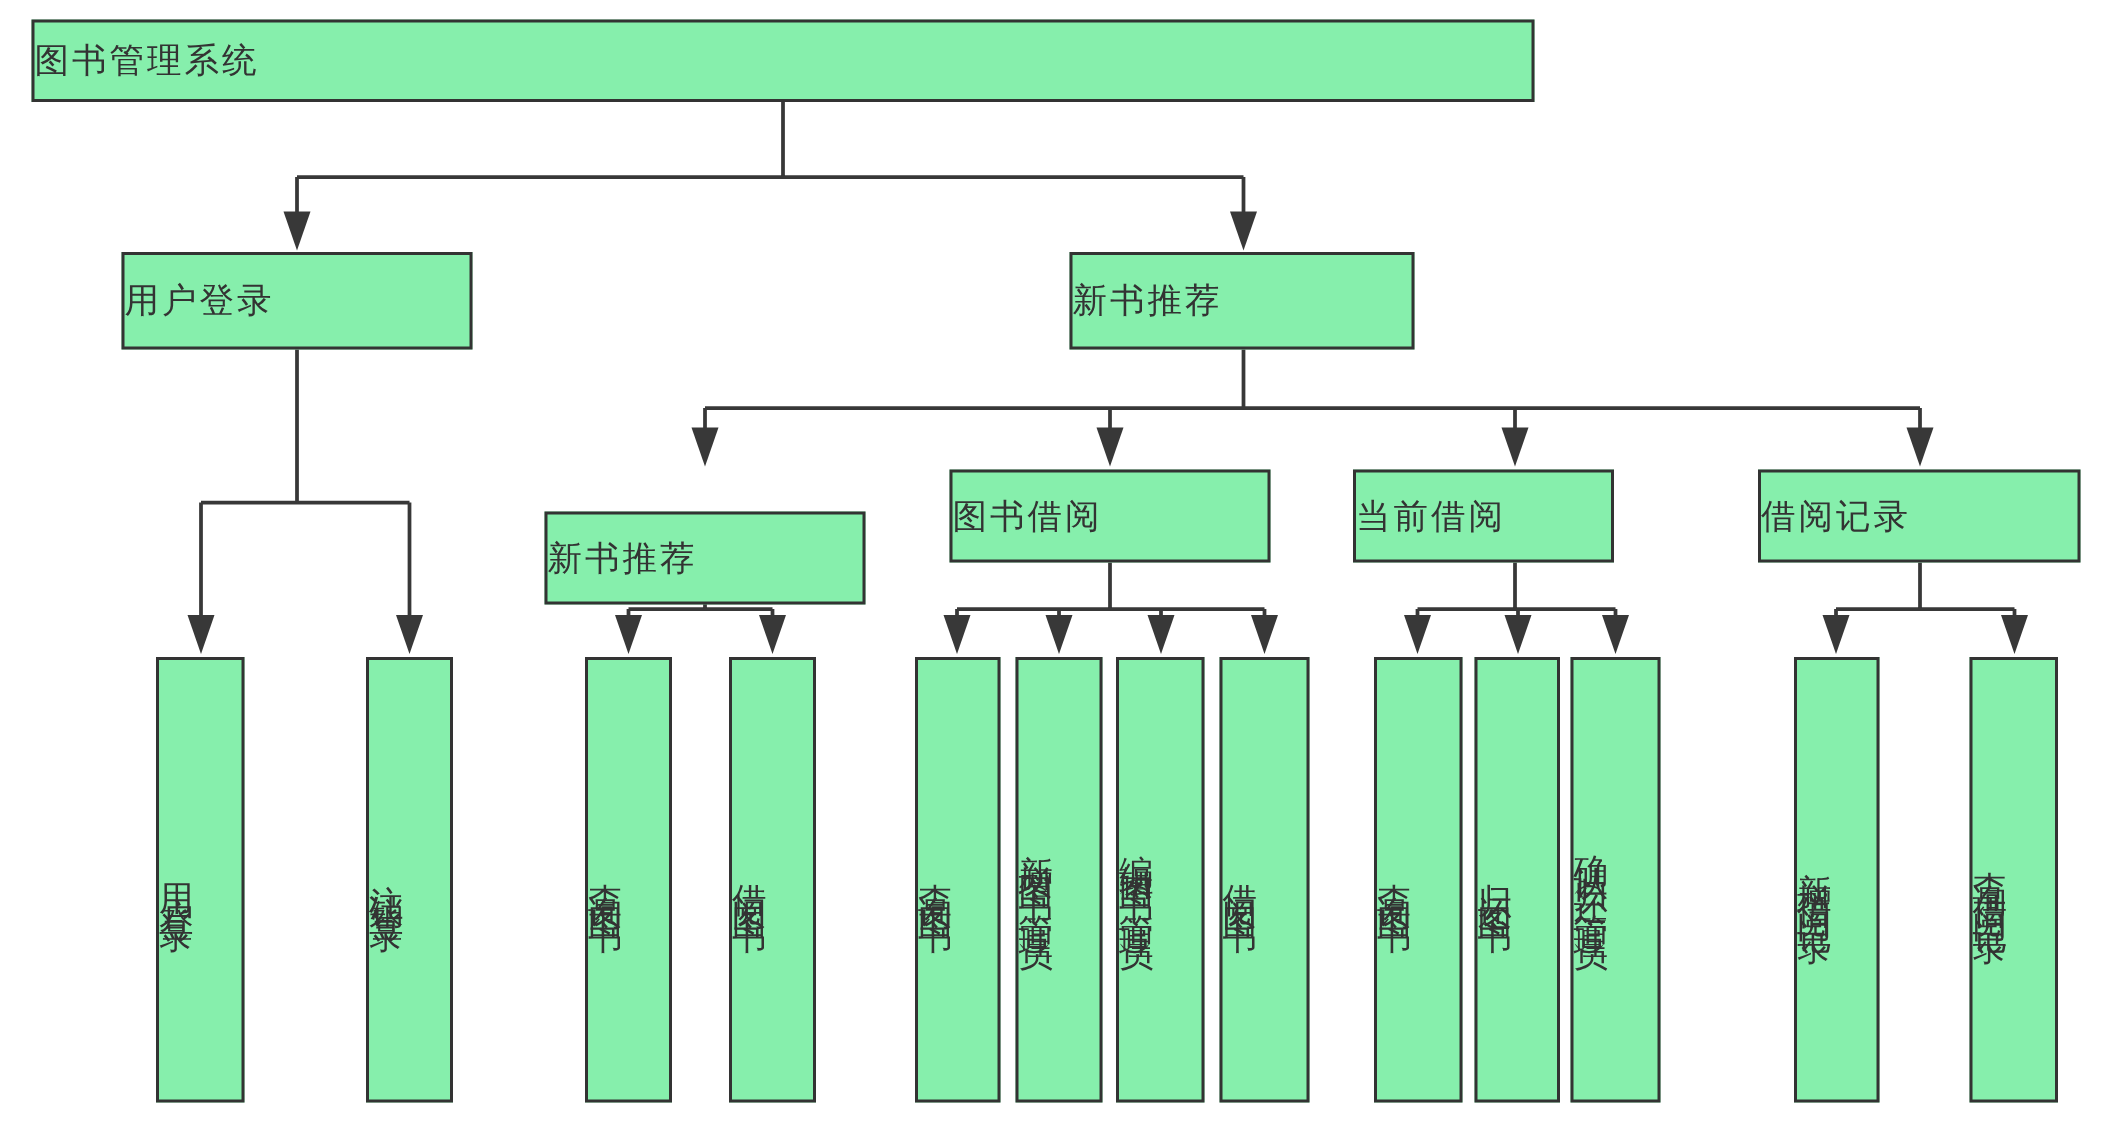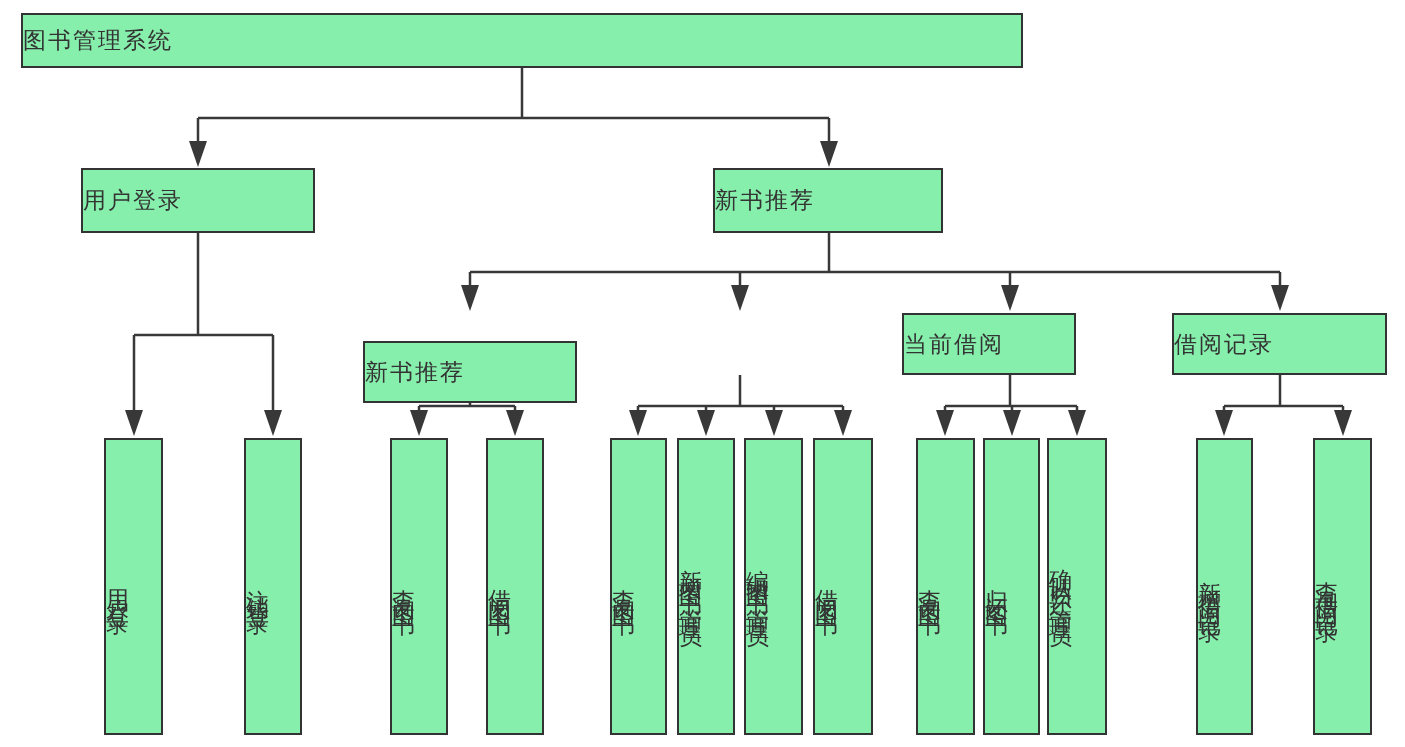--- a/index.html
+++ b/index.html
@@ -101,20 +101,23 @@
   <div class="node hbox" style="left:81px; top:168px; width:234px; height:65px;">
     <span>用户登录</span>
   </div>
   <div class="node hbox" style="left:713px; top:168px; width:230px; height:65px;">
     <span>新书推荐</span>
   </div>
 
   <div class="node hbox" style="left:363px; top:313px; width:214px; height:62px;margin-top:28px;">
     <span>新书推荐</span>
   </div>
+  <div class="node hbox" style="left:633px; top:313px; width:214px; height:62px;">
+    <span>图书借阅</span>
+  </div>
   <div class="node hbox" style="left:902px; top:313px; width:174px; height:62px;">
     <span>当前借阅</span>
   </div>
   <div class="node hbox" style="left:1172px; top:313px; width:215px; height:62px;">
     <span>借阅记录</span>
   </div>
 
   <div class="node vbox" style="left:104px; top:438px; width:59px; height:297px;">
     <span class="vtext">用户登录</span>
   </div>

